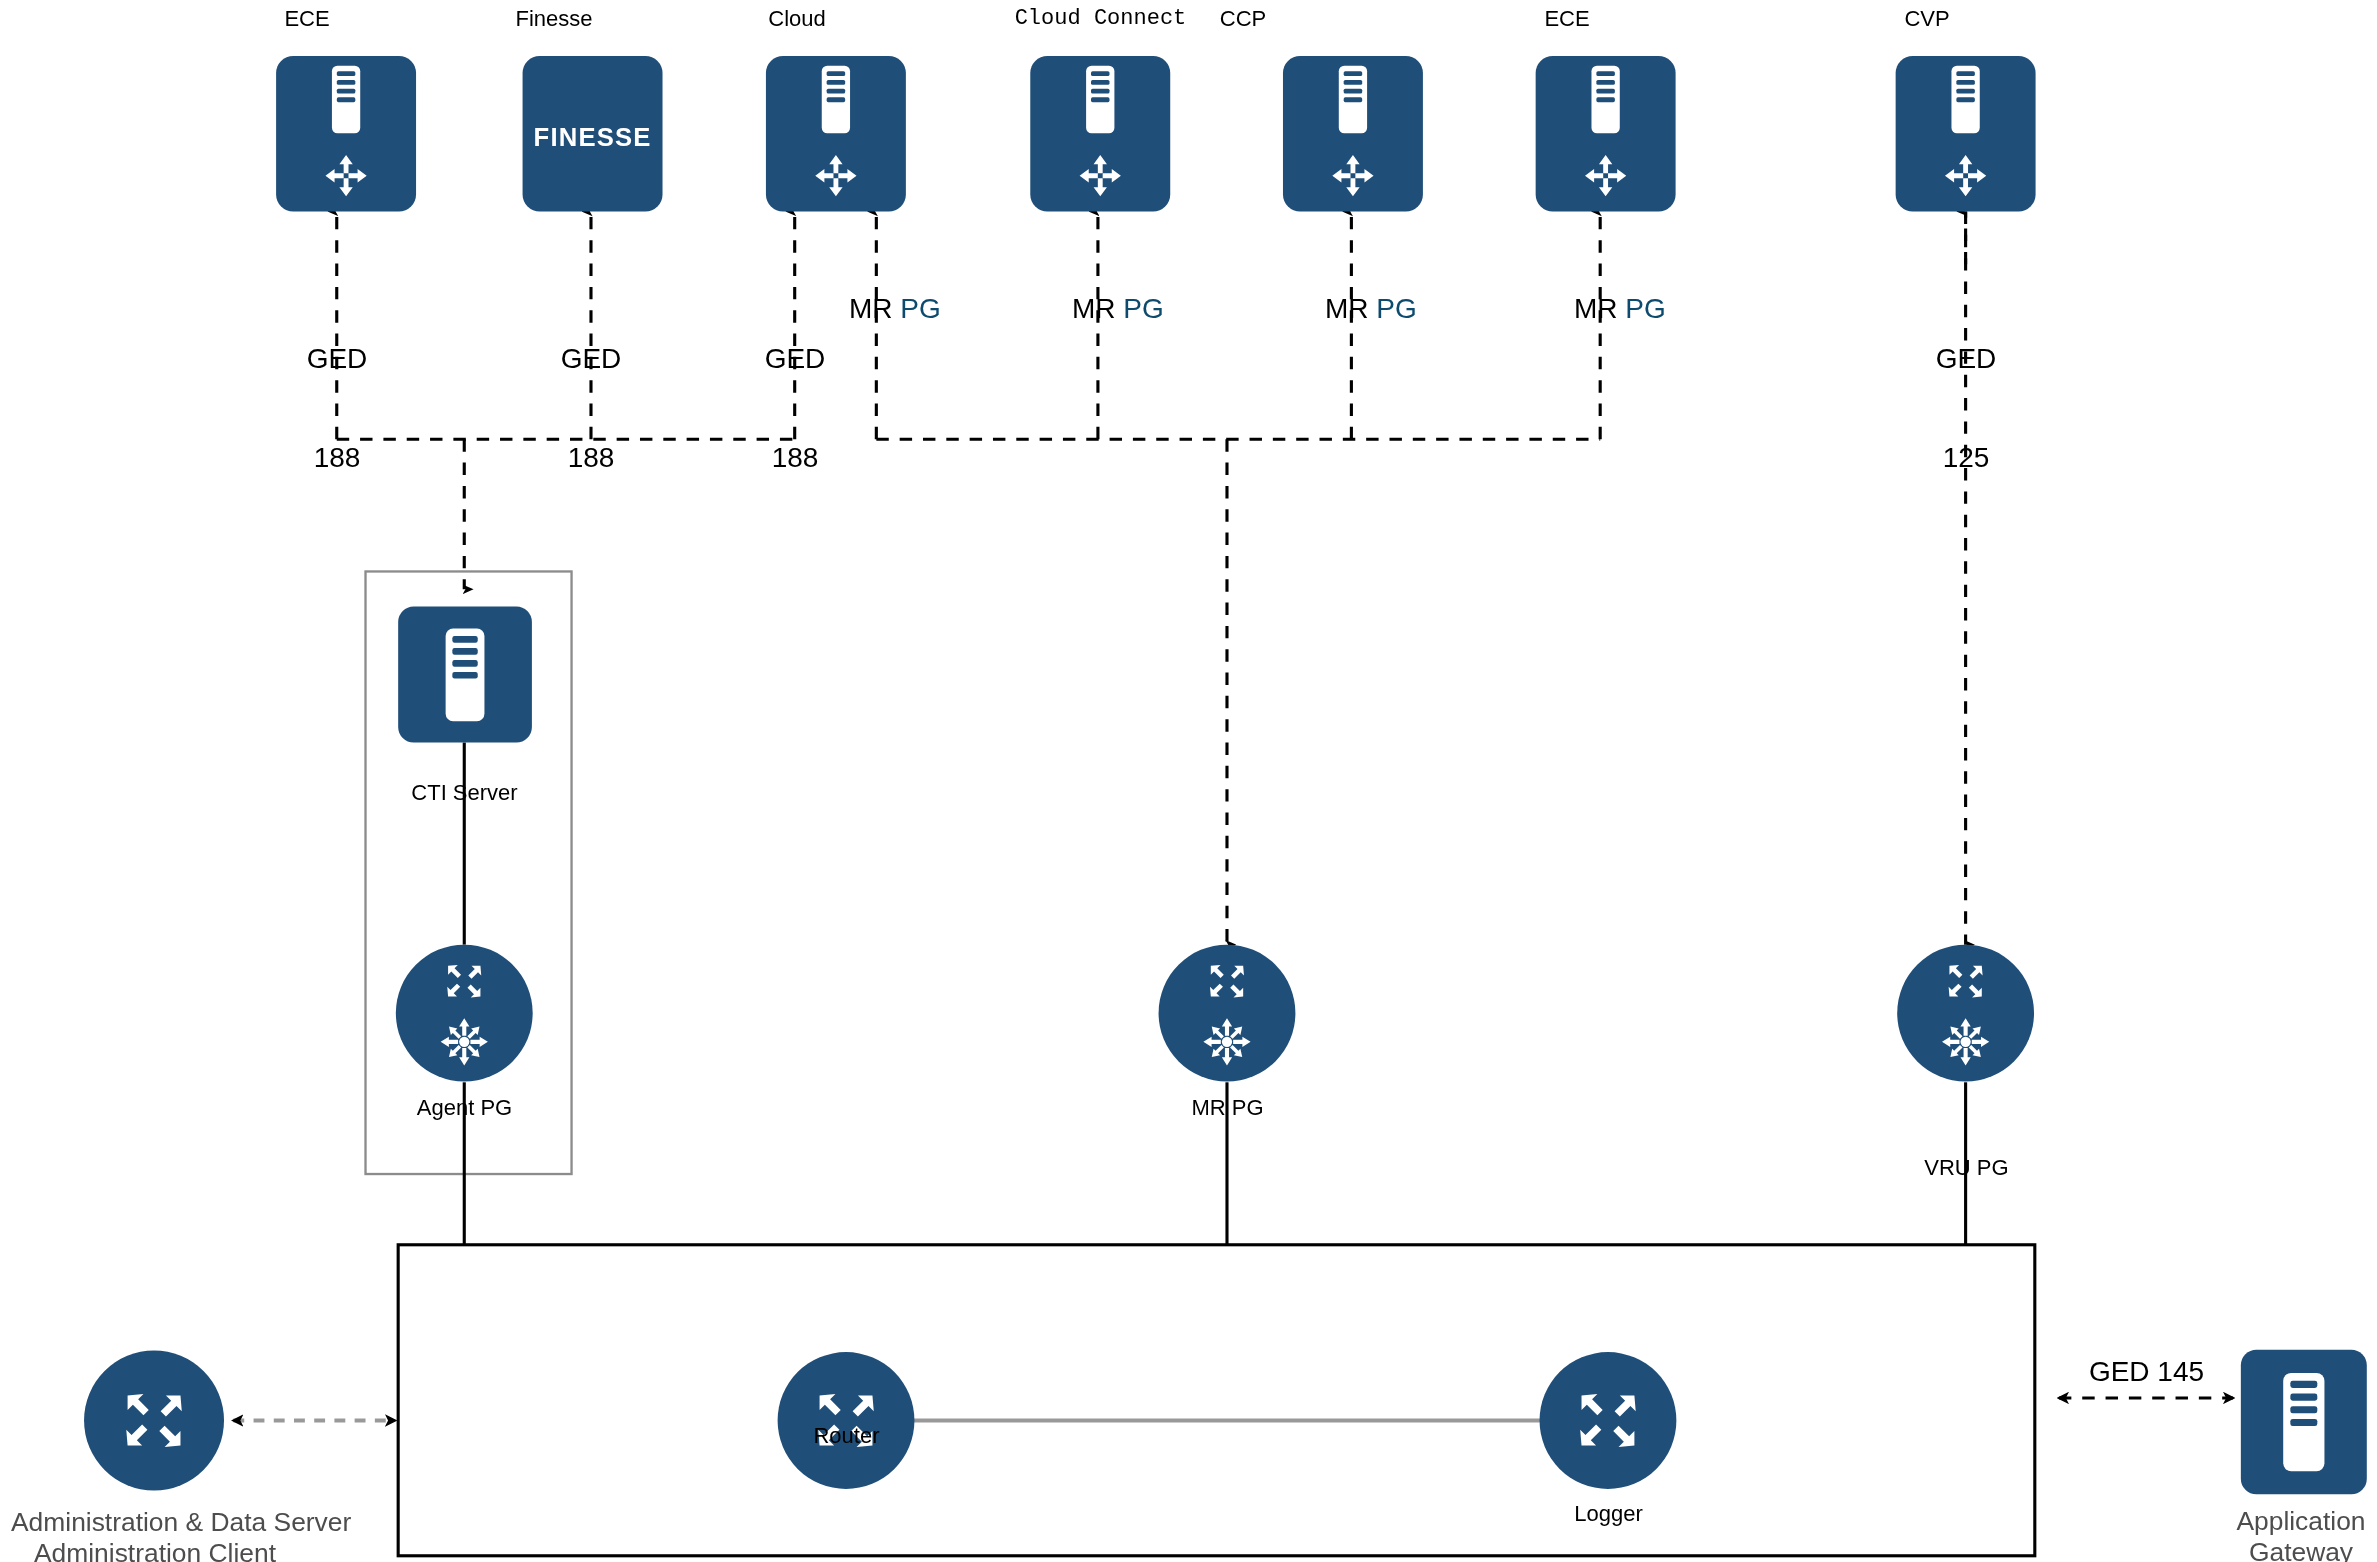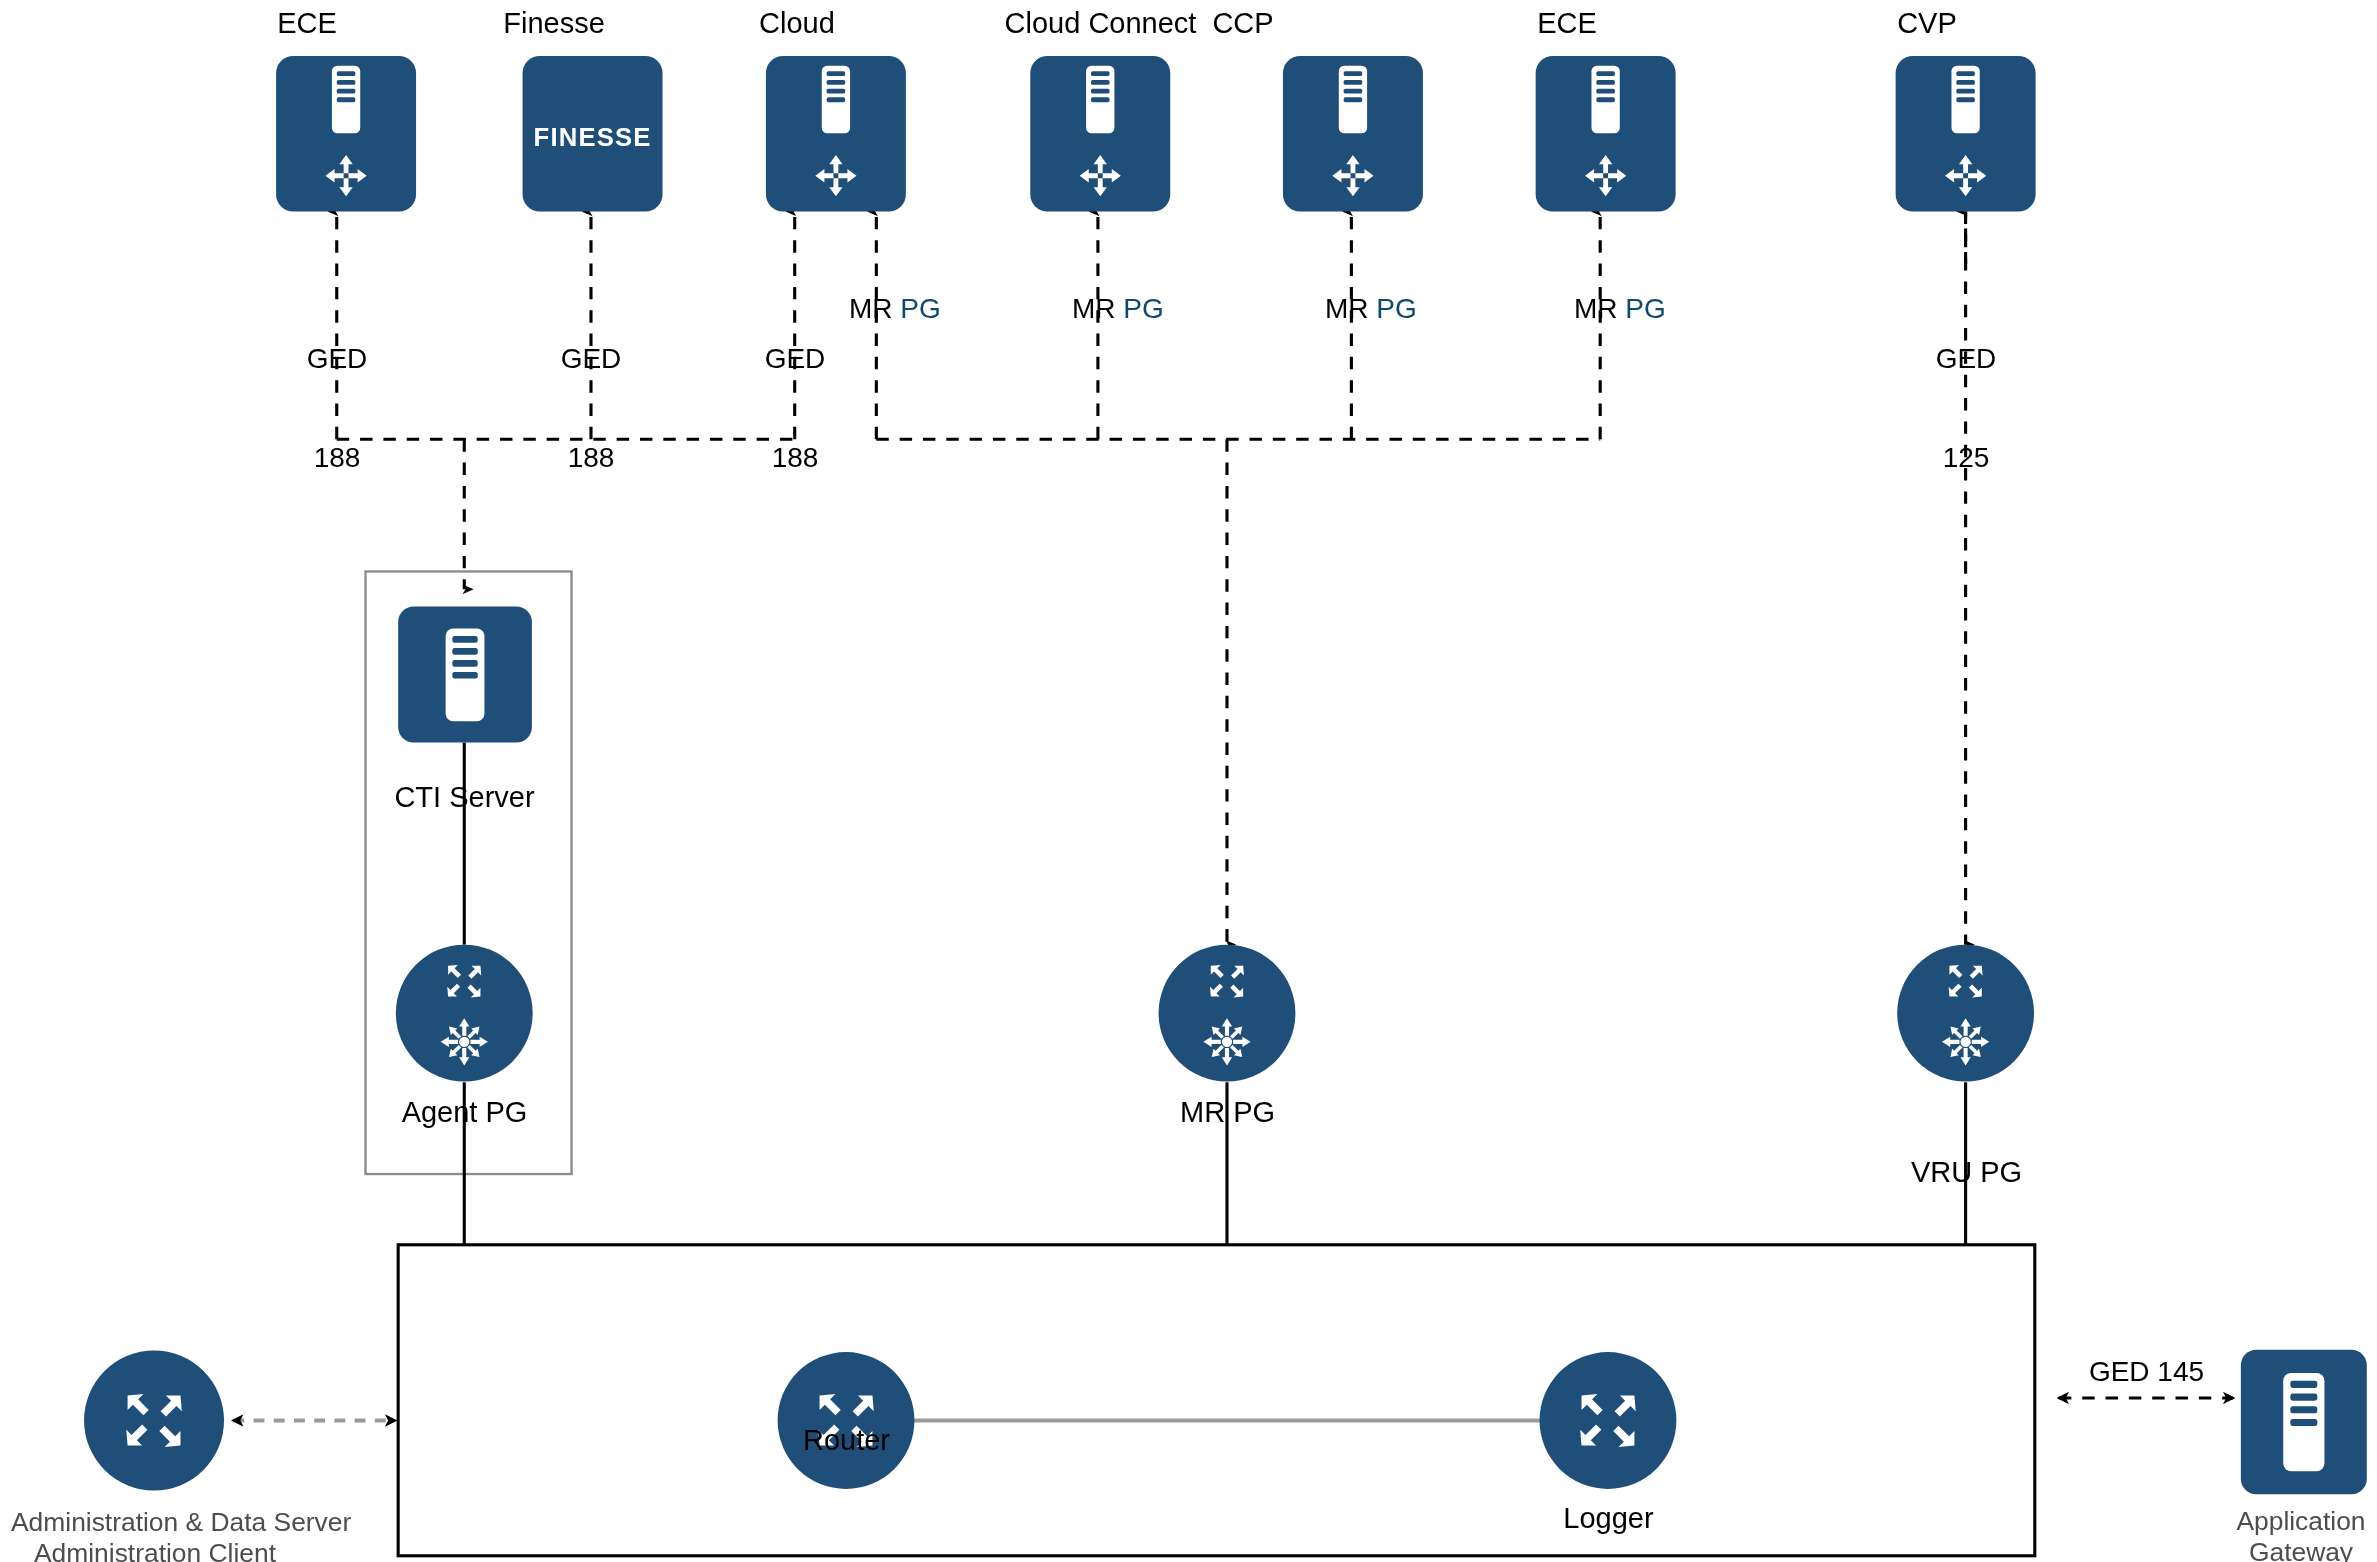--- a/index.html
+++ b/index.html
@@ -27,21 +27,21 @@
   }
   .txt {
     position: absolute;
     white-space: pre;
     text-align: center;
     line-height: 1.18;
     color: #000000;
     font-family: "Liberation Sans", sans-serif;
   }
   .node-title {
-    font-size: 29px;
+    font-size: 22px;
     color: #000000;
   }
   .node-title-gray {
     font-size: 26.4px;
     color: #4d4d4d;
   }
   .edge-label {
     font-size: 28px;
     color: #000000;
   }
@@ -244,21 +244,21 @@
 
     <g>
       <rect x="2882" y="1736" width="162" height="186" rx="20" ry="20" fill="#1f4e79"></rect>
       <use href="#ico-server" transform="translate(2963,1829) scale(1.02)"></use>
     </g>
   </svg>
 
   <div class="txt node-title" style="left:237px; top:6.2px; width:140px;">ECE</div>
   <div class="txt node-title" style="left:484px; top:6.2px; width:140px;">Finesse</div>
   <div class="txt node-title" style="left:727px; top:6.2px; width:140px;">Cloud</div>
-  <div class="txt node-title" style="left:976px; top:6.2px; width:249px;">Cloud Connect</div>
+  <div class="txt node-title" style="left:976px; top:6.2px; width:249px;font-family:Liberation Mono, monospace;">Cloud Connect</div>
   <div class="txt node-title" style="left:1173px; top:6.2px; width:140px;">CCP</div>
   <div class="txt node-title" style="left:1497px; top:6.2px; width:140px;">ECE</div>
   <div class="txt node-title" style="left:1857px; top:6.2px; width:140px;">CVP</div>
 
   <div class="txt edge-label" style="left:263px; top:276px; width:148px;">
     <div>GED</div>
     <div>188</div>
   </div>
   <div class="txt edge-label" style="left:517px; top:276px; width:148px;">
     <div>GED</div>

